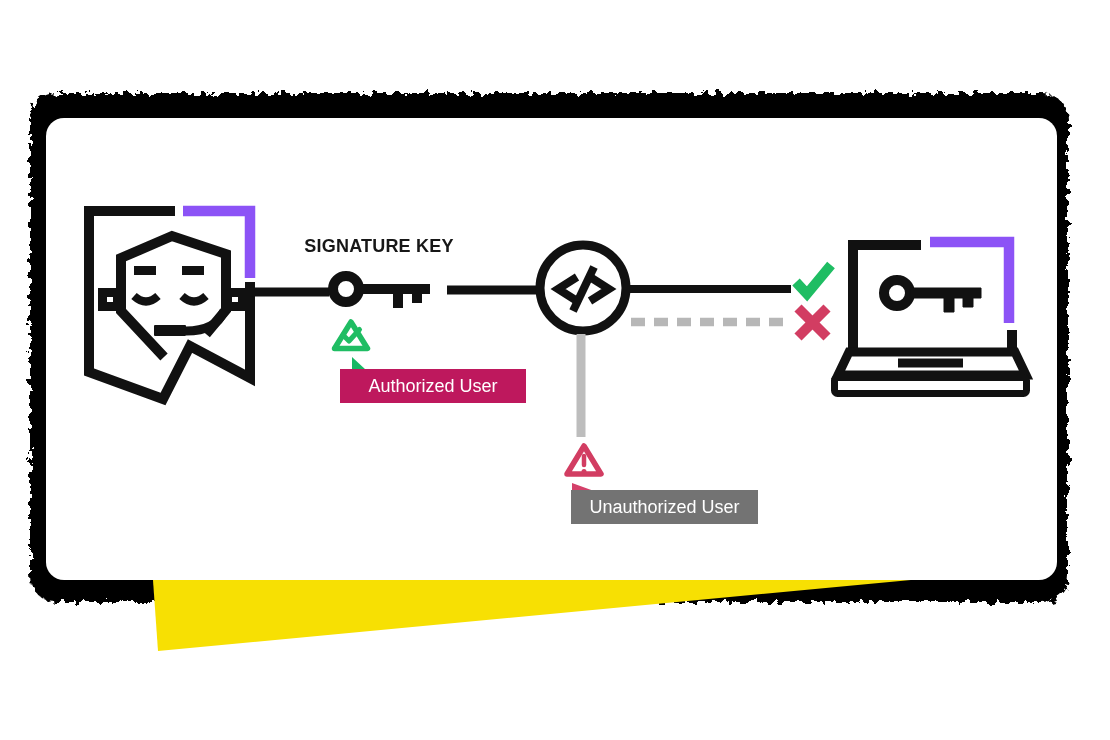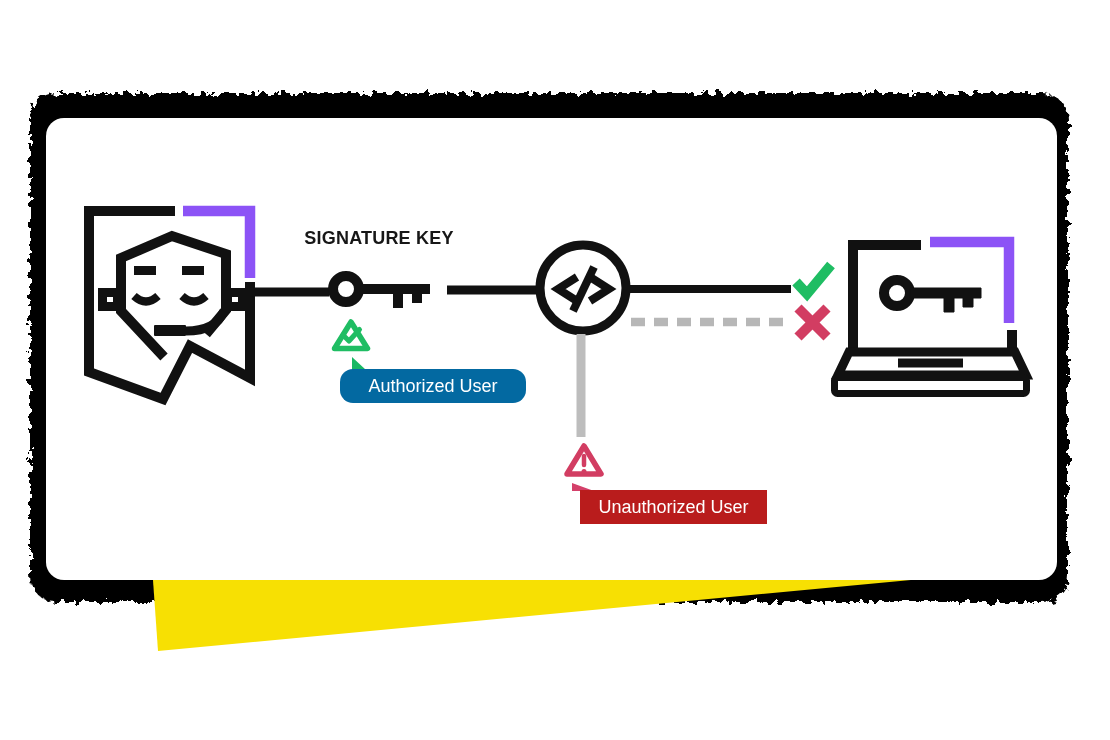--- a/index.html
+++ b/index.html
@@ -18,21 +18,21 @@
   }
   .card{
     position:absolute;left:46px;top:118px;width:1011px;height:462px;
     background:#ffffff;border-radius:18px;z-index:3;
   }
   svg.diagram{position:absolute;left:0;top:0;width:1110px;height:740px;z-index:4;pointer-events:none;}
   .label{
     position:absolute;z-index:5;color:#171717;font-weight:700;font-size:18px;
     letter-spacing:.2px;text-align:center;white-space:nowrap;
   }
-  .label-signature{left:279px;top:228px;width:200px;}
+  .label-signature{left:279px;top:236px;width:200px;}
   .label-backend{left:483px;top:210px;width:200px;}
   .badge{
     position:absolute;z-index:5;height:34px;display:flex;align-items:center;justify-content:center;
     color:#ffffff;font-size:18px;white-space:nowrap;
   }
   .badge-green{left:340px;top:369px;width:186px;background:#17b864;}
   .badge-red{left:571px;top:490px;width:187px;background:#d4406a;}
   .defs-holder{position:absolute;width:0;height:0;}
 </style>
 </head>
@@ -116,20 +116,20 @@
       <path d="M 930,242 H 1009 V 323" stroke-width="10.5" stroke="#8c53f6"></path>
       <use href="#keyicon" transform="translate(897,293)"></use>
       <polygon points="849,352 1015,352 1026,375 838,375" stroke-width="9" fill="#fff"></polygon>
       <rect x="898" y="358.5" width="65" height="9" fill="#111" stroke="none"></rect>
       <rect x="834.5" y="377.5" width="192" height="16" rx="3" fill="#fff" stroke-width="7"></rect>
     </g>
   </svg>
 
   <div class="label label-signature">SIGNATURE KEY</div>
 
-  <div class="badge badge-green" style="background: #0369a1; border-radius: 13px;">
+  <div class="badge badge-green" style="background: #be185d;">
     <span>Authorized User</span>
   </div>
-  <div class="badge badge-red" style="background: #b91c1c; margin-left: 9px;">
+  <div class="badge badge-red" style="background: #737373;">
     <span>Unauthorized User</span>
   </div>
 
 </div>
 
 </body></html>

